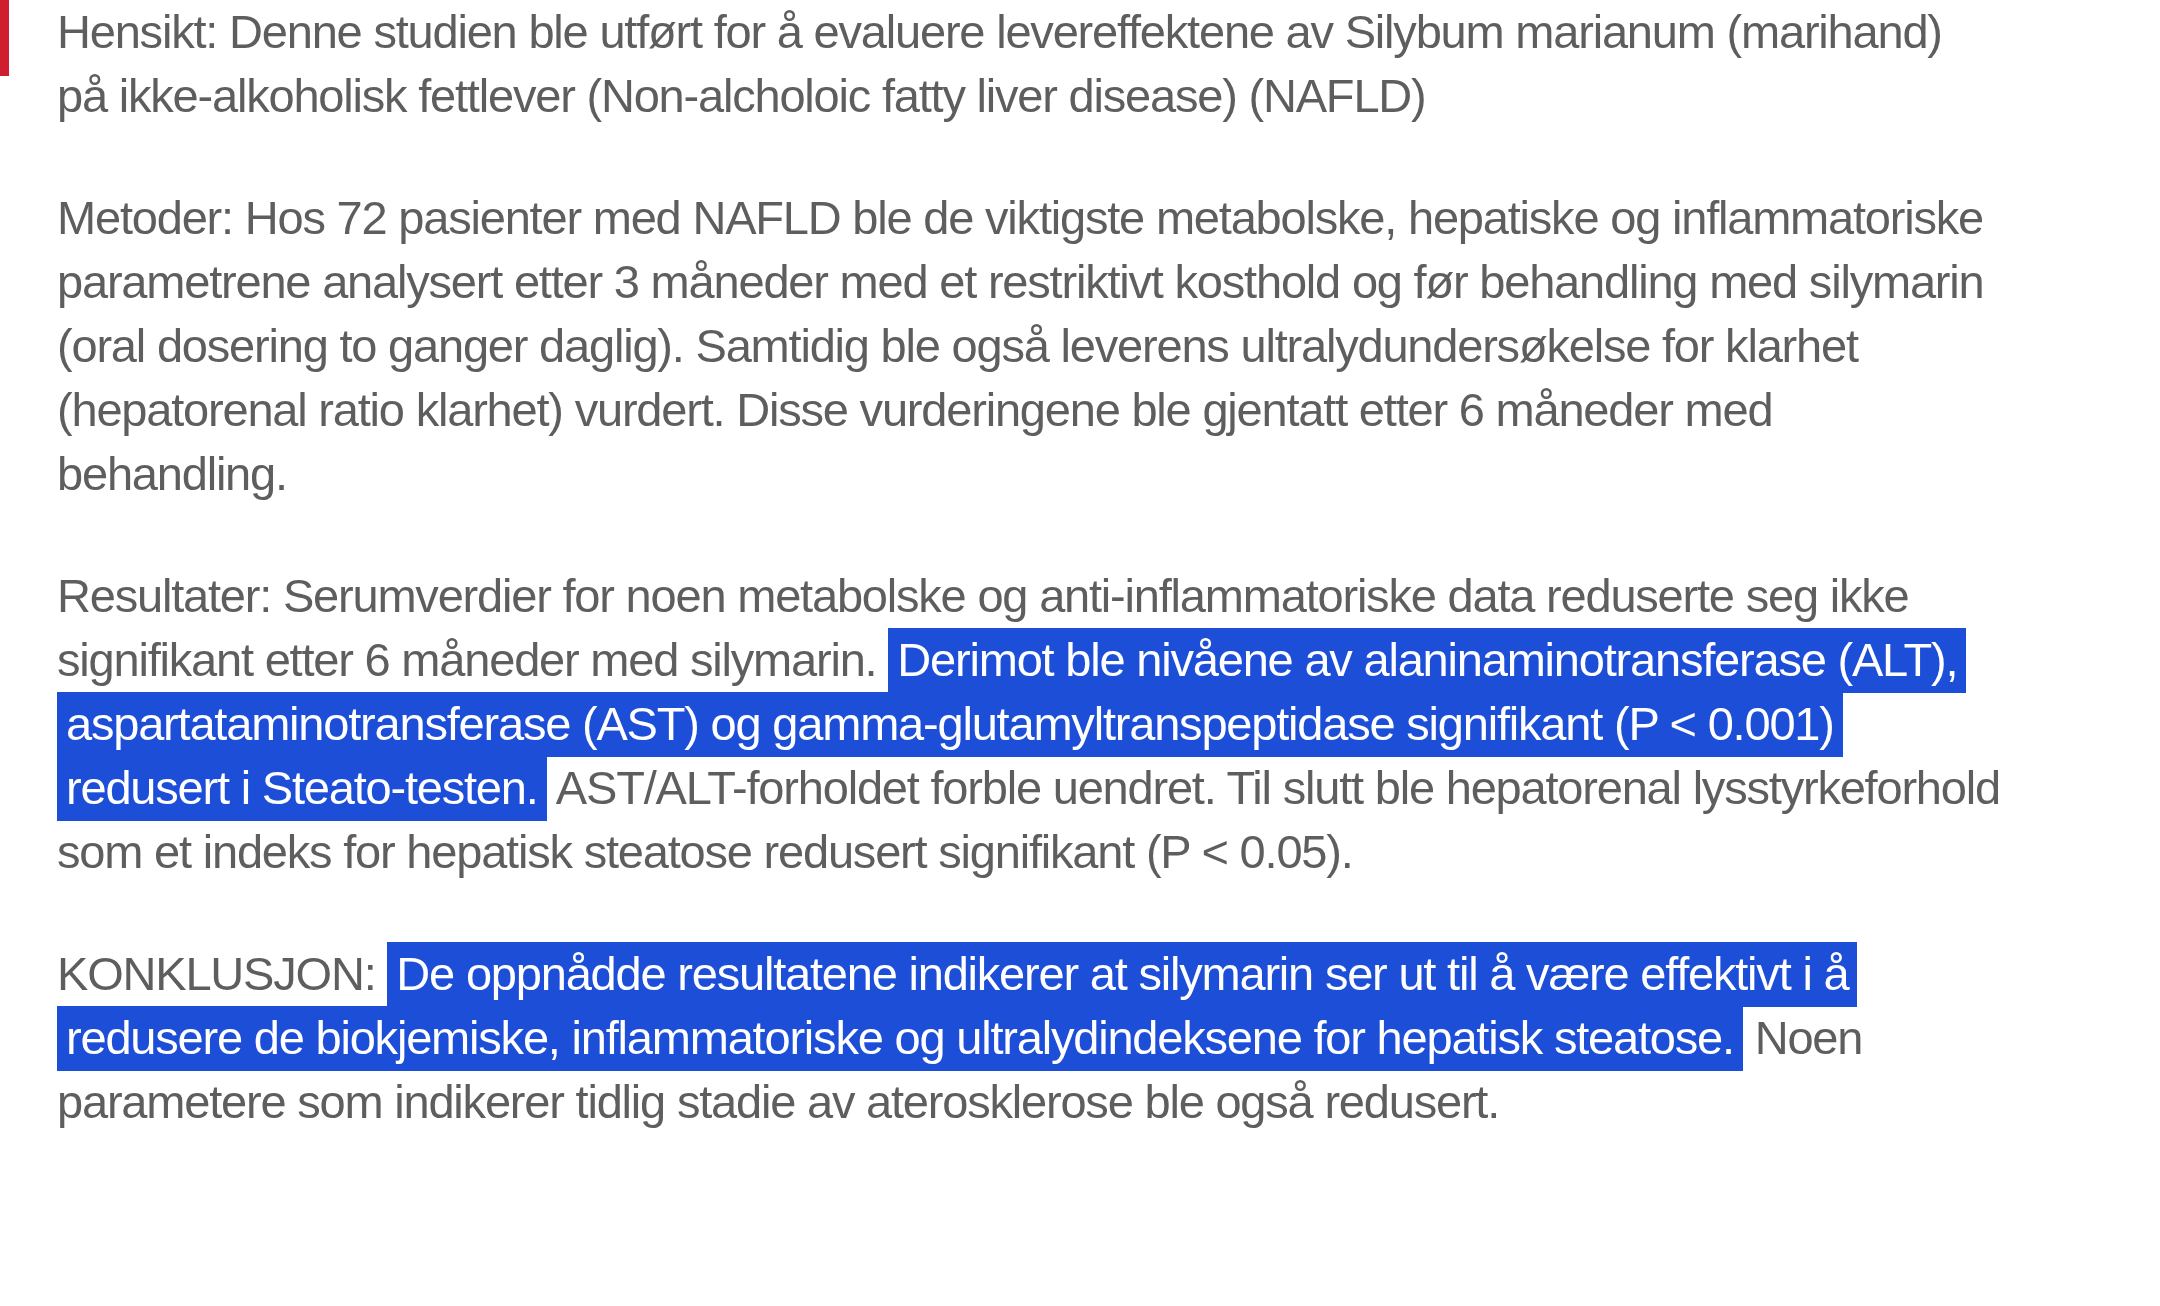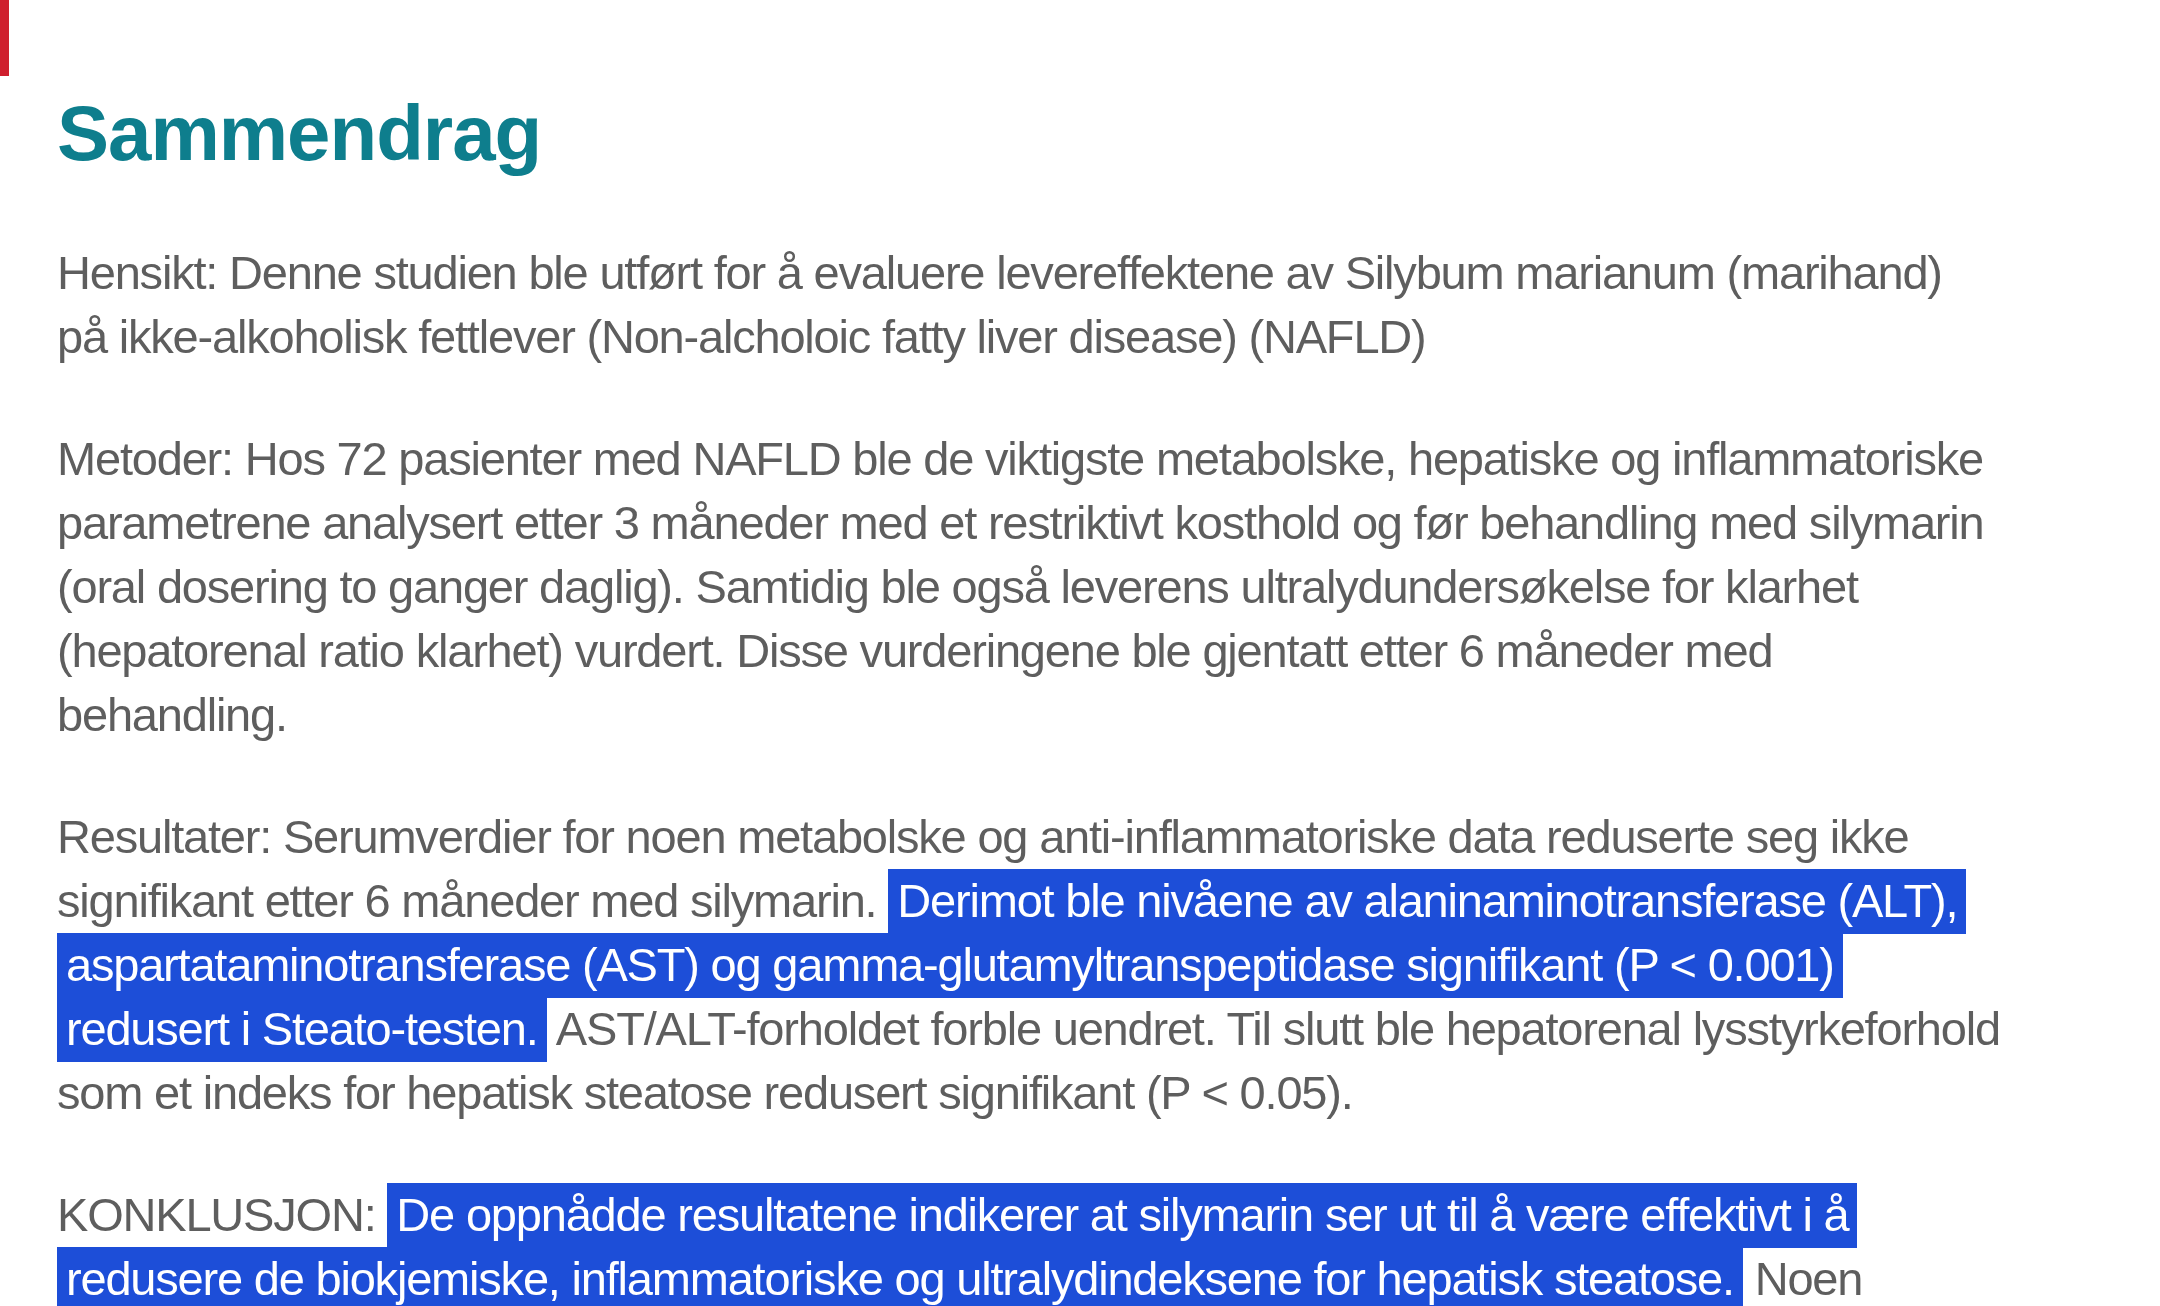--- a/index.html
+++ b/index.html
@@ -50,21 +50,20 @@
 </style>
 </head>
 <body>
 
 <div>
 
   <div class="red-bar"></div>
 
   <div class="content">
 
-    <h1 class="title">Sammendrag</h1>
 
     <p class="para"><span>Hensikt: Denne studien ble utført for å evaluere levereffektene av Silybum marianum (marihand) på ikke-alkoholisk fettlever (Non-alcholoic fatty liver disease) (NAFLD)</span></p>
 
     <p class="para"><span>Metoder: Hos 72 pasienter med NAFLD ble de viktigste metabolske, hepatiske og inflammatoriske parametrene analysert etter 3 måneder med et restriktivt kosthold og før behandling med silymarin (oral dosering to ganger daglig). Samtidig ble også leverens ultralydundersøkelse for klarhet (hepatorenal ratio klarhet) vurdert. Disse vurderingene ble gjentatt etter 6 måneder med behandling.</span></p>
 
     <p class="para"><span>Resultater: Serumverdier for noen metabolske og anti-inflammatoriske data reduserte seg ikke signifikant etter 6 måneder med silymarin. </span><span class="hl">Derimot ble nivåene av alaninaminotransferase (ALT), aspartataminotransferase (AST) og gamma-glutamyltranspeptidase signifikant (P &lt; 0.001) redusert i Steato-testen.</span><span> AST/ALT-forholdet forble uendret. Til slutt ble hepatorenal lysstyrkeforhold som et indeks for hepatisk steatose redusert signifikant (P &lt; 0.05).</span></p>
 
     <p class="para"><span>KONKLUSJON: </span><span class="hl">De oppnådde resultatene indikerer at silymarin ser ut til å være effektivt i å redusere de biokjemiske, inflammatoriske og ultralydindeksene for hepatisk steatose.</span><span> Noen parametere som indikerer tidlig stadie av aterosklerose ble også redusert.</span></p>
 
   </div>

